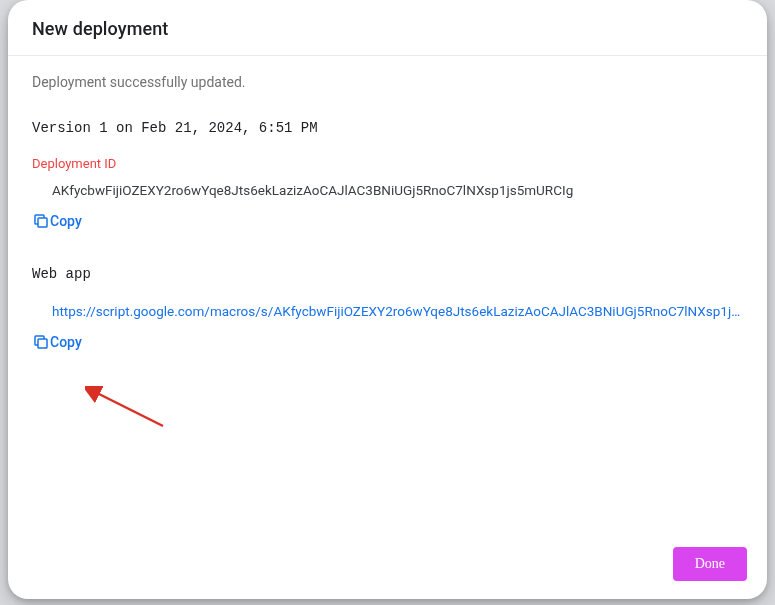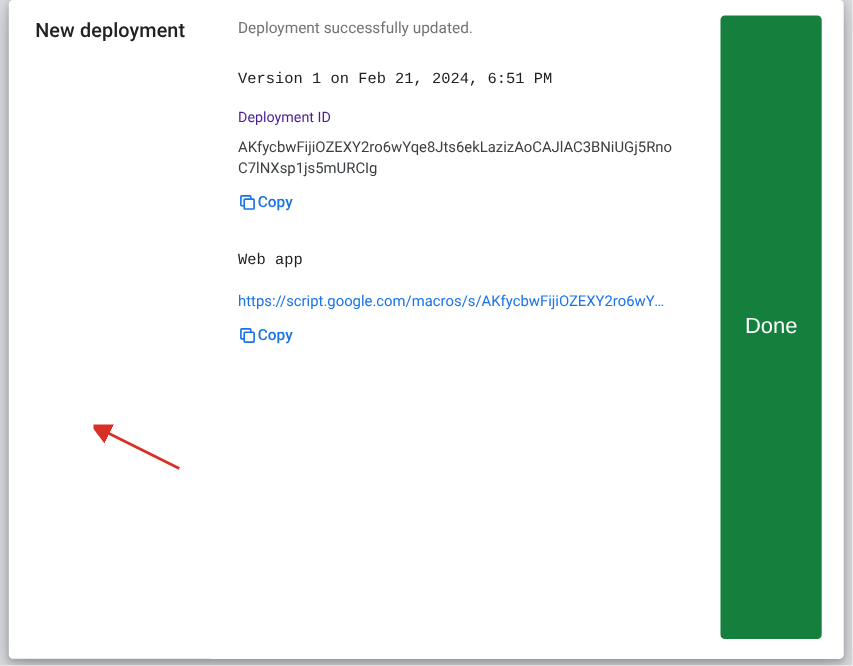--- a/index.html
+++ b/index.html
@@ -15,24 +15,24 @@
       overflow: hidden;
       position: relative;
     }
     .dialog {
       position: absolute;
       top: 0;
       left: 8px;
       right: 8px;
       bottom: 6px;
       background: #fff;
-      border-radius: 4px;
+      border-radius: 20px;
       box-shadow: 0 2px 6px rgba(0,0,0,0.2), 0 8px 24px rgba(0,0,0,0.2);
       display: flex;
-      flex-direction: row;
+      flex-direction: column;
       overflow: hidden;
     }
     .dialog-header {
       padding: 18px 24px 16px 24px;
       border-bottom: 1px solid #e8eaed;
     }
     .dialog-title {
       font-size: 18px;
       font-weight: 500;
       color: #202124;
@@ -51,29 +51,30 @@
     }
     .section-title {
       font-size: 14px;
       font-weight: 500;
       color: #202124;
       margin-bottom: 20px;
       font-family: Liberation Mono, monospace;
     }
     .field-label {
       font-size: 13px;
-      color: #4c1d95;
+      color: #ef4444;
       margin-bottom: 10px;
     }
     .field-value {
       font-size: 13.5px;
       color: #3c4043;
       margin-bottom: 12px;
       word-break: break-all;
       line-height: 1.4;
+      margin-left: 20px;
     }
     .field-value.link {
       color: #1a73e8;
       white-space: nowrap;
       overflow: hidden;
       text-overflow: ellipsis;
       word-break: normal;
       cursor: pointer;
     }
     .copy-row {
@@ -99,27 +100,27 @@
       font-size: 14px;
       font-weight: 500;
       color: #1a73e8;
     }
     .dialog-footer {
       padding: 14px 20px 18px 20px;
       display: flex;
       justify-content: flex-end;
     }
     .done-btn {
-      background: #15803d;
+      background: #d946ef;
       color: #fff;
       border: none;
       border-radius: 4px;
-      font-size: 20px;
+      font-size: 14px;
       font-weight: 500;
-      font-family: Liberation Sans, sans-serif;
+      font-family: Liberation Serif, serif;
       padding: 9px 22px;
       cursor: pointer;
     }
     .annotation-arrow {
       position: absolute;
       left: 85px;
       top: 386px;
       pointer-events: none;
     }
   </style>

